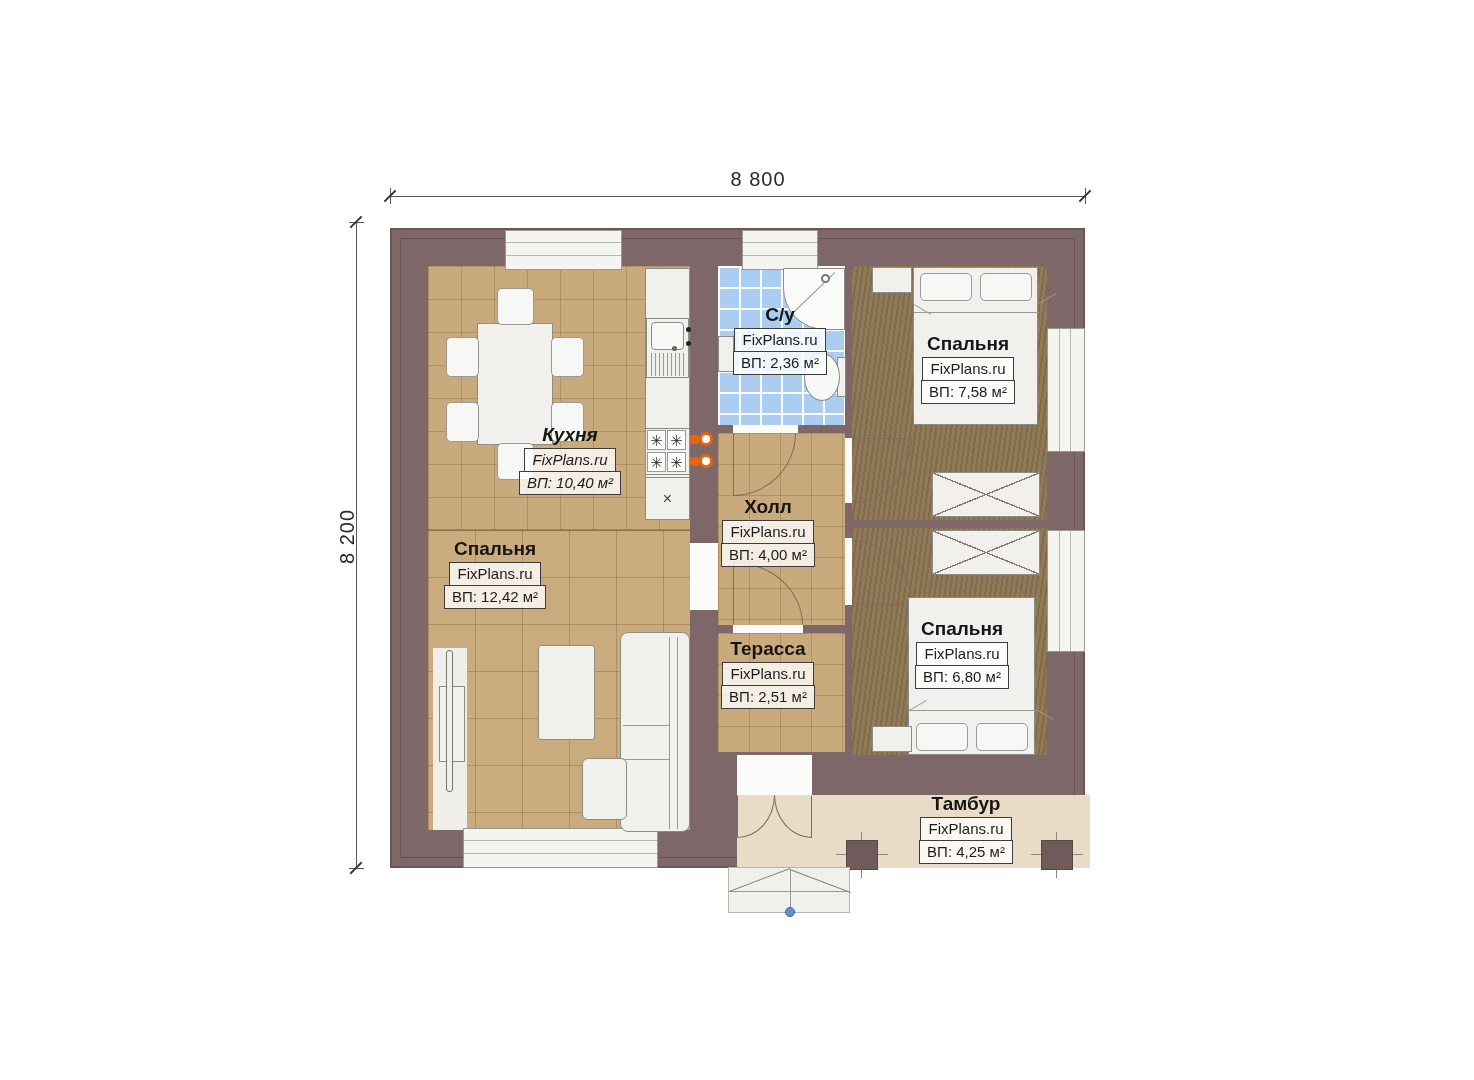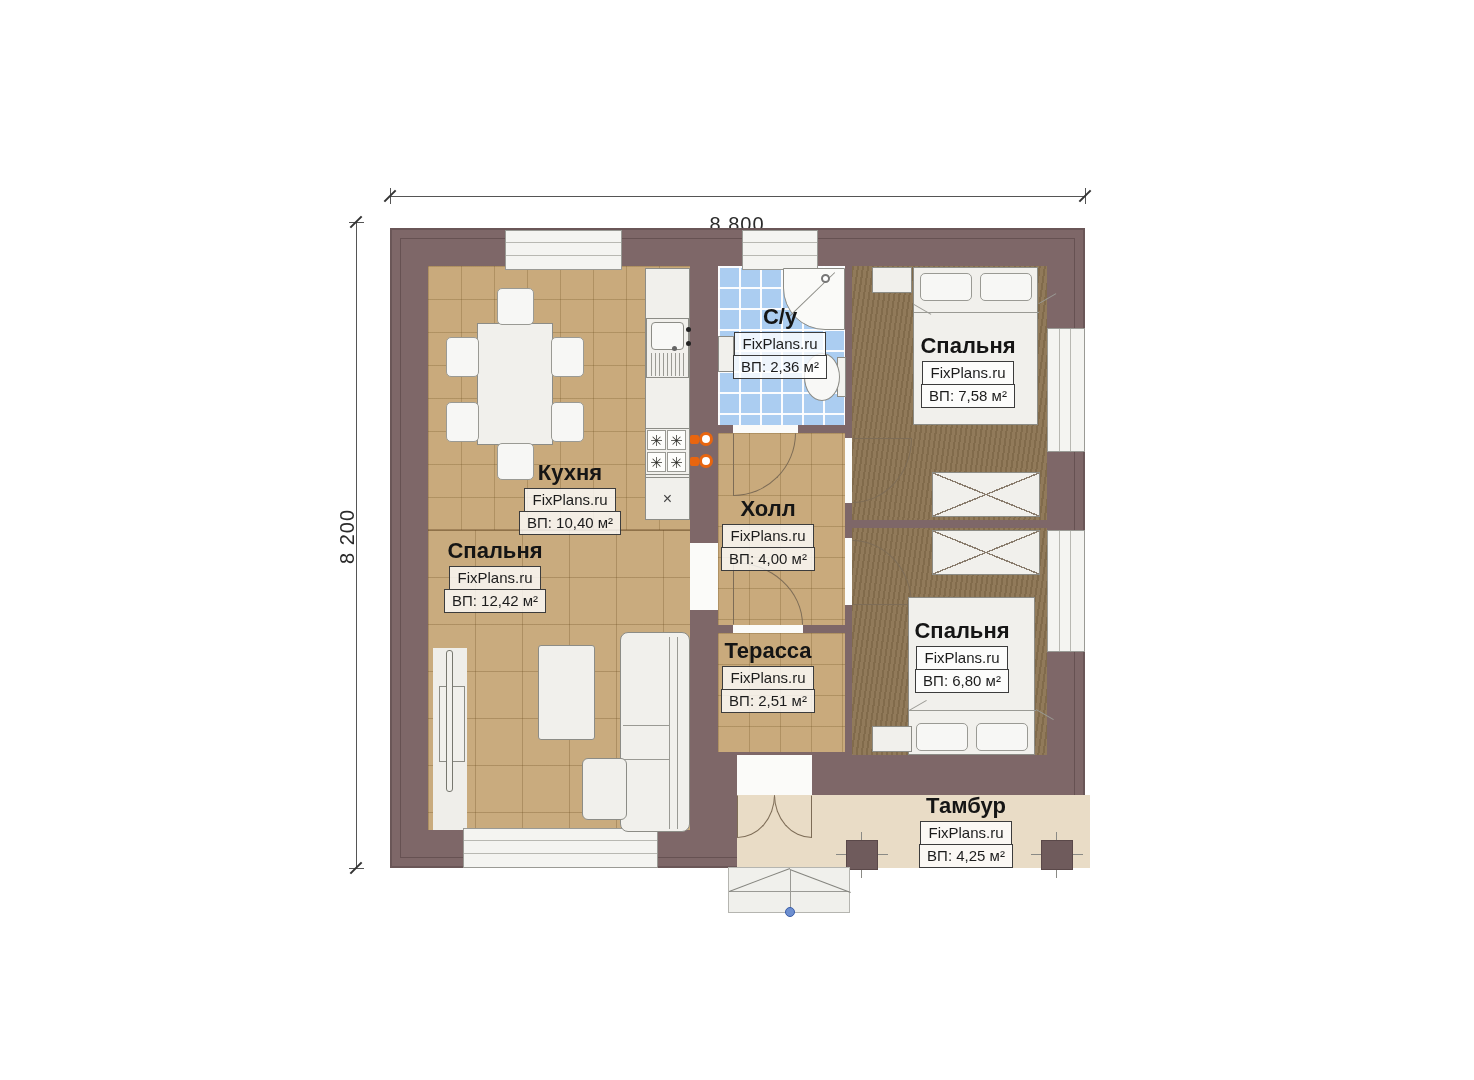--- a/index.html
+++ b/index.html
@@ -38,39 +38,39 @@
      linear-gradient(to top right,transparent calc(50% - .7px),#8a7d6e calc(50% - .7px),#8a7d6e calc(50% + .7px),transparent calc(50% + .7px)),
      linear-gradient(to bottom right,transparent calc(50% - .7px),#8a7d6e calc(50% - .7px),#8a7d6e calc(50% + .7px),transparent calc(50% + .7px));}
   .burner{background:#fdfdfb;border:1px solid #9a9a94;display:flex;align-items:center;justify-content:center;
           font-size:15px;color:#2f2f2a;line-height:1;}
   .knob-ring{border:3px solid #e8650f;border-radius:50%;background:#fff;}
   .knob-stick{background:#e8650f;border-radius:2px;}
   
   .door{border:1.4px solid transparent;}
   
   .room-label{display:flex;flex-direction:column;align-items:center;z-index:30;}
-  .rname{font-weight:bold;font-size:22px;color:#151515;margin-bottom:3px;white-space:nowrap;}
+  .rname{font-weight:bold;font-size:19px;color:#151515;margin-bottom:3px;white-space:nowrap;}
   .rbox{border:1px solid #3c3c3c;background:rgba(255,255,255,.80);font-size:15px;line-height:22px;
         padding:0 7px;margin-top:-1px;white-space:nowrap;color:#1c1c1c;}
   
   .dimline{background:#555;}
   .tick{background:#333;height:2px;width:16px;}
   .dimtext{font-size:20px;color:#2a2a2a;letter-spacing:1px;}
 </style>
 </head>
 <body>
 
 <div id="plan">
 
   <div class="abs dimline" style="left:390px;top:196px;width:695px;height:1px;"></div>
   <div class="abs thinline" style="left:390px;top:188px;width:1px;height:16px;background:#555;"></div>
   <div class="abs thinline" style="left:1085px;top:188px;width:1px;height:16px;background:#555;"></div>
   <div class="abs tick" style="left:382px;top:195px;transform:rotate(-45deg);"></div>
   <div class="abs tick" style="left:1077px;top:195px;transform:rotate(-45deg);"></div>
-  <div class="abs dimtext" style="left:637px;top:168px;width:200px;text-align:center;margin-top:45px;">8 800</div>
+  <div class="abs dimtext" style="left:658px;top:168px;width:200px;text-align:center;">8 800</div>
 
   <div class="abs dimline" style="left:356px;top:222px;width:1px;height:646px;"></div>
   <div class="abs thinline" style="left:349px;top:222px;width:15px;height:1px;background:#555;"></div>
   <div class="abs thinline" style="left:349px;top:868px;width:15px;height:1px;background:#555;"></div>
   <div class="abs tick" style="left:348px;top:221px;transform:rotate(-45deg);"></div>
   <div class="abs tick" style="left:348px;top:867px;transform:rotate(-45deg);"></div>
   <div class="abs dimtext" style="left:317px;top:525px;width:60px;text-align:center;transform:rotate(-90deg);">8 200</div>
 
   <div class="abs wallblock" style="left:390px;top:228px;width:695px;height:640px;"></div>
   <div class="abs inner-accent" style="left:400px;top:238px;width:675px;height:620px;"></div>
@@ -189,21 +189,21 @@
   <div class="abs" style="left:1041px;top:840px;width:32px;height:30px;background:#6f5b5c;border:1px solid #5a4849;"></div>
 
   <div class="abs" style="left:728px;top:867px;width:122px;height:46px;background:#f0f0ec;border:1px solid #b5b5b0;">
     <div class="abs thinline" style="left:0;top:23px;width:120px;height:1px;background:#9a9a95;"></div>
     <div class="abs thinline" style="left:0;top:23px;width:65px;height:1px;background:#85857f;transform:rotate(-20.7deg);transform-origin:0 0;"></div>
     <div class="abs thinline" style="left:61px;top:1px;width:65px;height:1px;background:#85857f;transform:rotate(20.7deg);transform-origin:0 0;"></div>
     <div class="abs thinline" style="left:61px;top:1px;width:1px;height:43px;background:#9a9a95;"></div>
     <div class="abs" style="left:56px;top:39px;width:10px;height:10px;border-radius:50%;background:#6d8fd0;border:1px solid #3a5da8;"></div>
   </div>
 
-  <div class="abs room-label" style="left:495px;top:460px;width:150px;">
+  <div class="abs room-label" style="left:495px;top:424px;width:150px;font-style:italic;">
     <div class="rname">Кухня</div>
     <div class="rbox">FixPlans.ru</div>
     <div class="rbox">ВП: 10,40 м²</div>
   </div>
   <div class="abs room-label" style="left:425px;top:538px;width:140px;">
     <div class="rname">Спальня</div>
     <div class="rbox">FixPlans.ru</div>
     <div class="rbox">ВП: 12,42 м²</div>
   </div>
   <div class="abs room-label" style="left:722px;top:304px;width:116px;">

